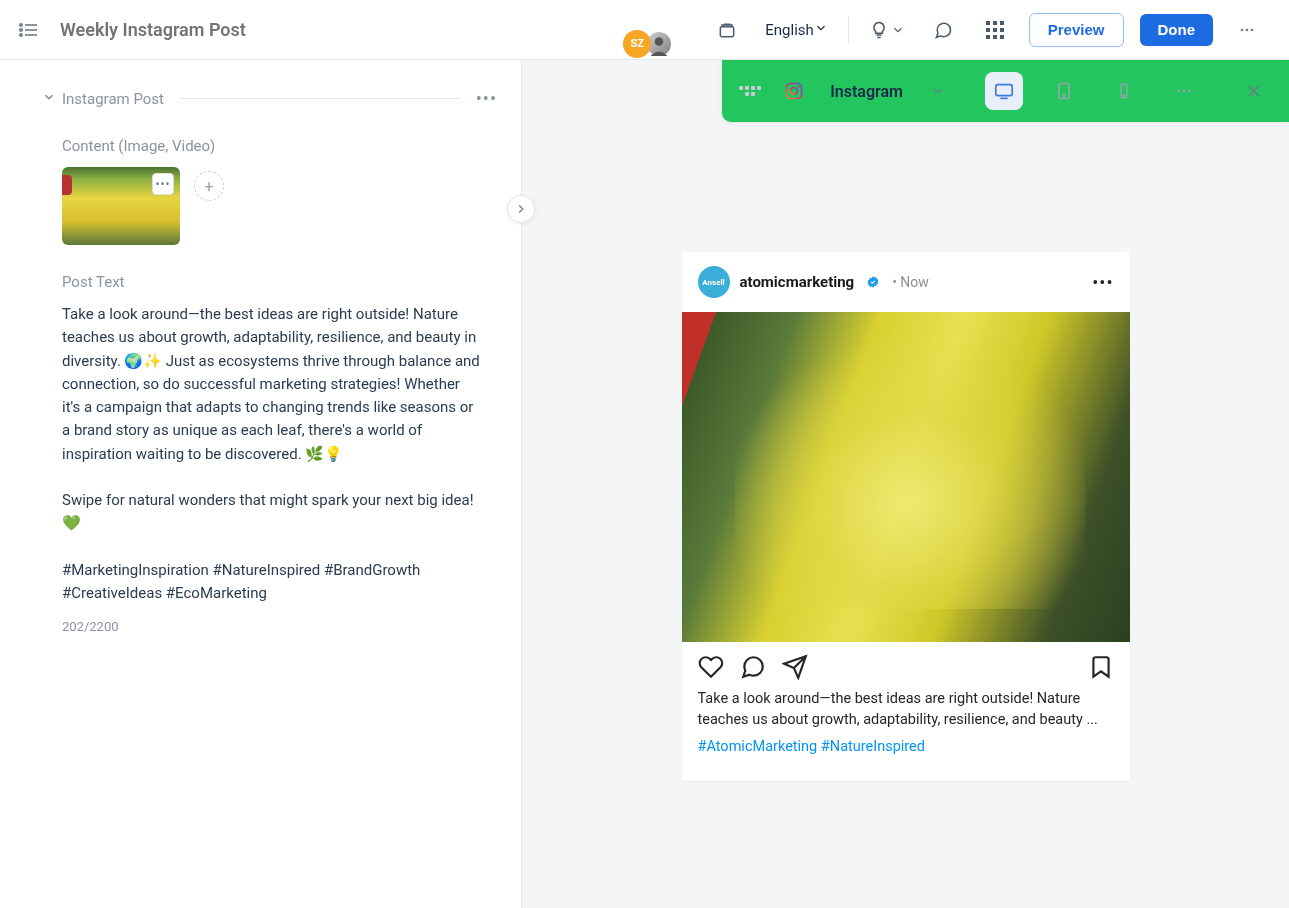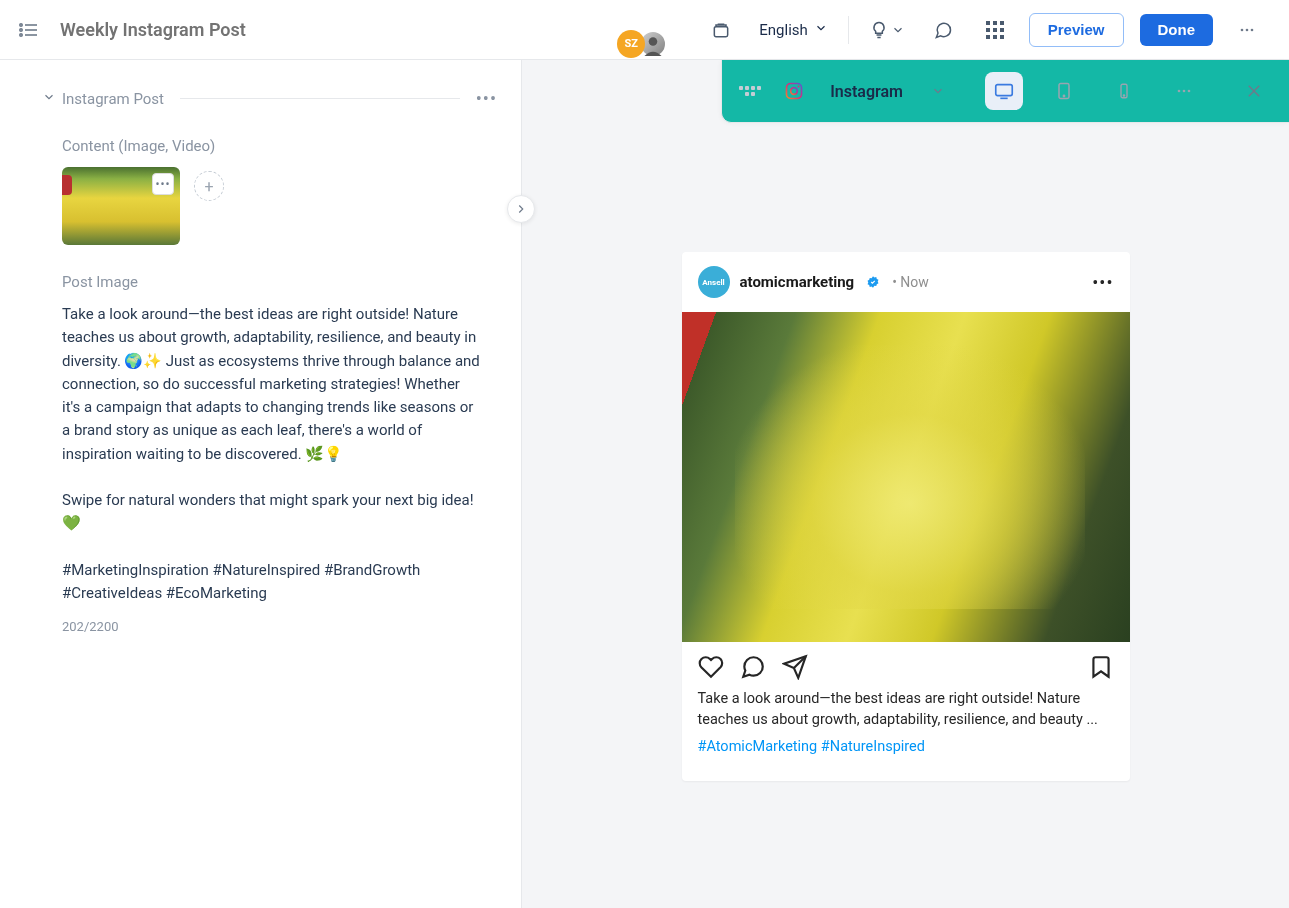--- a/index.html
+++ b/index.html
@@ -7,21 +7,21 @@
 
 
 .header { display: flex; align-items: center; height: 60px; border-bottom: 1px solid #e6e8eb; padding: 0 24px 0 12px; gap: 16px; }
 .header .menu-icon { width: 32px; height: 32px; display:flex; align-items:center; justify-content:center; color:#6e7a8a; cursor:pointer;}
 .title { font-size: 18px; font-weight: 600; color: #737373; flex: 0 0 auto; margin-right:auto; }
 .avatar-group { display: flex; align-items: center; margin-top: 28px; }
 .avatar { width: 28px; height: 28px; border-radius: 50%; display:flex; align-items:center; justify-content:center; font-size:11px; font-weight:700; }
 .avatar-sz { background: #f5a623; color:#fff; margin-right:-6px; z-index:2; position:relative; }
 .avatar-img { background: linear-gradient(135deg,#d0d0d0,#808080); border:2px solid #fff; }
 .hicon { width: 36px; height:36px; display:flex; align-items:center; justify-content:center; color:#4a5a6e; border-radius:6px; cursor:pointer; }
-.lang { display:flex; align-items:flex-start; gap:6px; font-size:15px; color:#1a2b49; cursor:pointer; padding:0 4px;}
+.lang { display:flex; align-items:flex-start; font-size:15px; color:#1a2b49; cursor:pointer; padding:0 4px;}
 .vdivider { width:1px; height:28px; background:#e6e8eb; }
 .bulb-group { display:flex; align-items:center; gap:2px; cursor:pointer; padding:4px; }
 .btn { height: 21px; border-radius: 6px; font-size: 15px; font-weight:700; padding: 16px 18px; display:flex; align-items:center; cursor:pointer; border:none; }
 .btn-preview { background:#fff; border:1.5px solid #92bdf8; color:#1d6be0; }
 .btn-done { background:#1d6be0; color:#fff; }
 .more-btn { width:36px; height:36px; display:flex; align-items:center; justify-content:center; color:#6e7a8a; cursor:pointer; }
 
 
 .main { display:flex; height:calc(100% - 60px); }
 .left-panel { width: 522px; border-right:1px solid #e6e8eb; padding: 28px 0 0 0; position:relative; }
@@ -41,21 +41,21 @@
 .thumb::before { content:""; position:absolute; left:0; top:8px; width:10px; height:20px; background:#b83030; border-radius:0 4px 4px 0;}
 .thumb-more { position:absolute; top:6px; right:6px; width:22px; height:22px; background:#fff; border:1px solid #ddd; border-radius:4px; display:flex; align-items:center; justify-content:center; color:#6e7a8a; font-size:12px; cursor:pointer; letter-spacing:1px;}
 .add-media { width:30px; height:30px; border-radius:50%; border:1.5px dashed #c5ccd4; display:flex; align-items:center; justify-content:center; color:#9aa4b0; font-size:16px; cursor:pointer; margin-top:4px;}
 
 .post-text { color:#2a3b52; font-size:15px; line-height:1.55; white-space:pre-wrap; }
 .char-count { color:#8a94a2; font-size:13px; margin-top:14px; }
 
 .collapse-handle { position:absolute; right:-14px; top:135px; width:28px; height:28px; background:#fff; border:1px solid #e6e8eb; border-radius:50%; box-shadow:0 1px 4px rgba(0,0,0,0.08); display:flex; align-items:center; justify-content:center; cursor:pointer; color:#6e7a8a; z-index:5;}
 
 
-.preview-bar { position:absolute; top:0; right:0; display:flex; align-items:center; gap:22px; background:#14b8a6; border:1px solid #e6e8eb; border-top:none; border-right:none; border-radius:0 0 0 10px; padding:12px 16px; box-shadow: -1px 1px 4px rgba(0,0,0,0.03); text-align: right;}
+.preview-bar { position:absolute; top:0; right:0; display:flex; align-items:center; gap:22px; background:#22c55e; border:1px solid #e6e8eb; border-top:none; border-right:none; border-radius:0 0 0 10px; padding:12px 16px; box-shadow: -1px 1px 4px rgba(0,0,0,0.03); text-align: right;}
 .pb-grip { width:24px; display:flex; flex-wrap:wrap; gap:2px; justify-content:center; cursor:grab; color:#c5ccd4;}
 .pb-grip span{width:4px;height:4px;background:#c5ccd4;border-radius:1px;}
 .ig-logo { width:20px; height:20px;}
 .pb-label { font-size:16px; font-weight:600; color:#1a2b49; margin:0 6px 0 4px;}
 .pb-chev { color:#6e7a8a; cursor:pointer; margin-right:18px;}
 .dev-btn { width:38px; height:38px; border-radius:8px; display:flex; align-items:center; justify-content:center; color:#9aa4b0; cursor:pointer;}
 .dev-btn.active { background:#e9eff8; color:#3a7ae0;}
 .pb-more { width:38px; height:38px; display:flex; align-items:center; justify-content:center; color:#9aa4b0; cursor:pointer;}
 .pb-close { width:38px; height:38px; display:flex; align-items:center; justify-content:center; color:#6e7a8a; cursor:pointer; margin-left:10px;}
 
@@ -179,21 +179,21 @@
 
     <div class="content-block">
       <div class="block-label">Content (Image, Video)</div>
       <div class="media-row">
         <div class="thumb">
           <div class="thumb-more">•••</div>
         </div>
         <div class="add-media">+</div>
       </div>
 
-      <div class="block-label">Post Image</div>
+      <div class="block-label">Post Text</div>
       <div class="post-text">Take a look around—the best ideas are right outside! Nature teaches us about growth, adaptability, resilience, and beauty in diversity. 🌍✨ Just as ecosystems thrive through balance and connection, so do successful marketing strategies! Whether it's a campaign that adapts to changing trends like seasons or a brand story as unique as each leaf, there's a world of inspiration waiting to be discovered. 🌿💡
 
 Swipe for natural wonders that might spark your next big idea! 💚
 
 #MarketingInspiration #NatureInspired #BrandGrowth #CreativeIdeas #EcoMarketing</div>
       <div class="char-count">202/2200</div>
     </div>
 
     <div class="collapse-handle">
       <svg width="14" height="14" viewBox="0 0 24 24" fill="none" stroke="currentColor" stroke-width="2">

